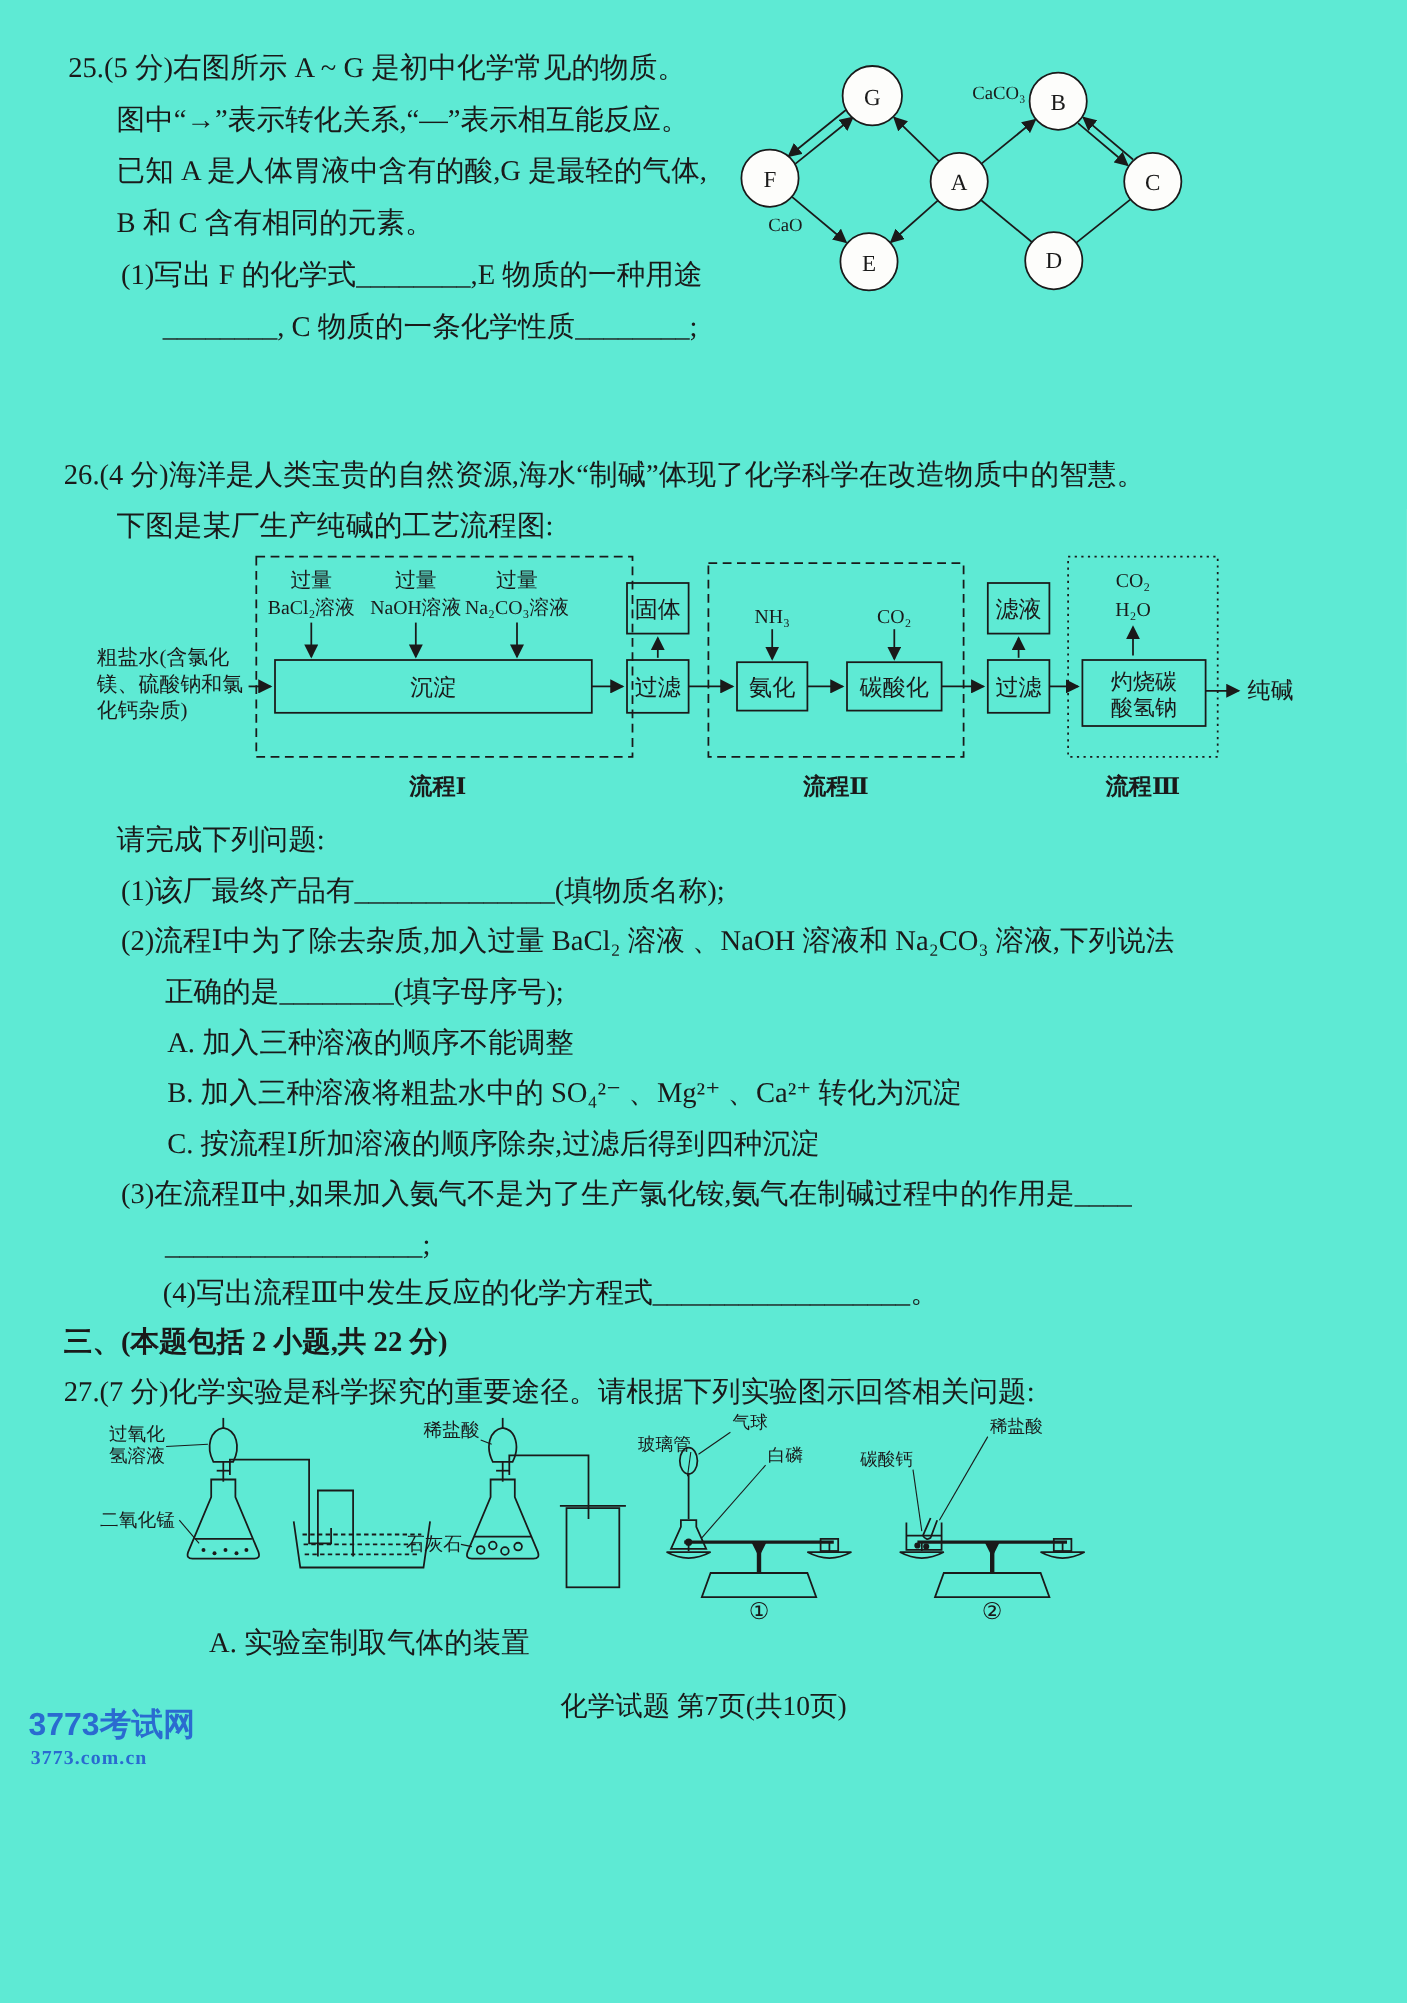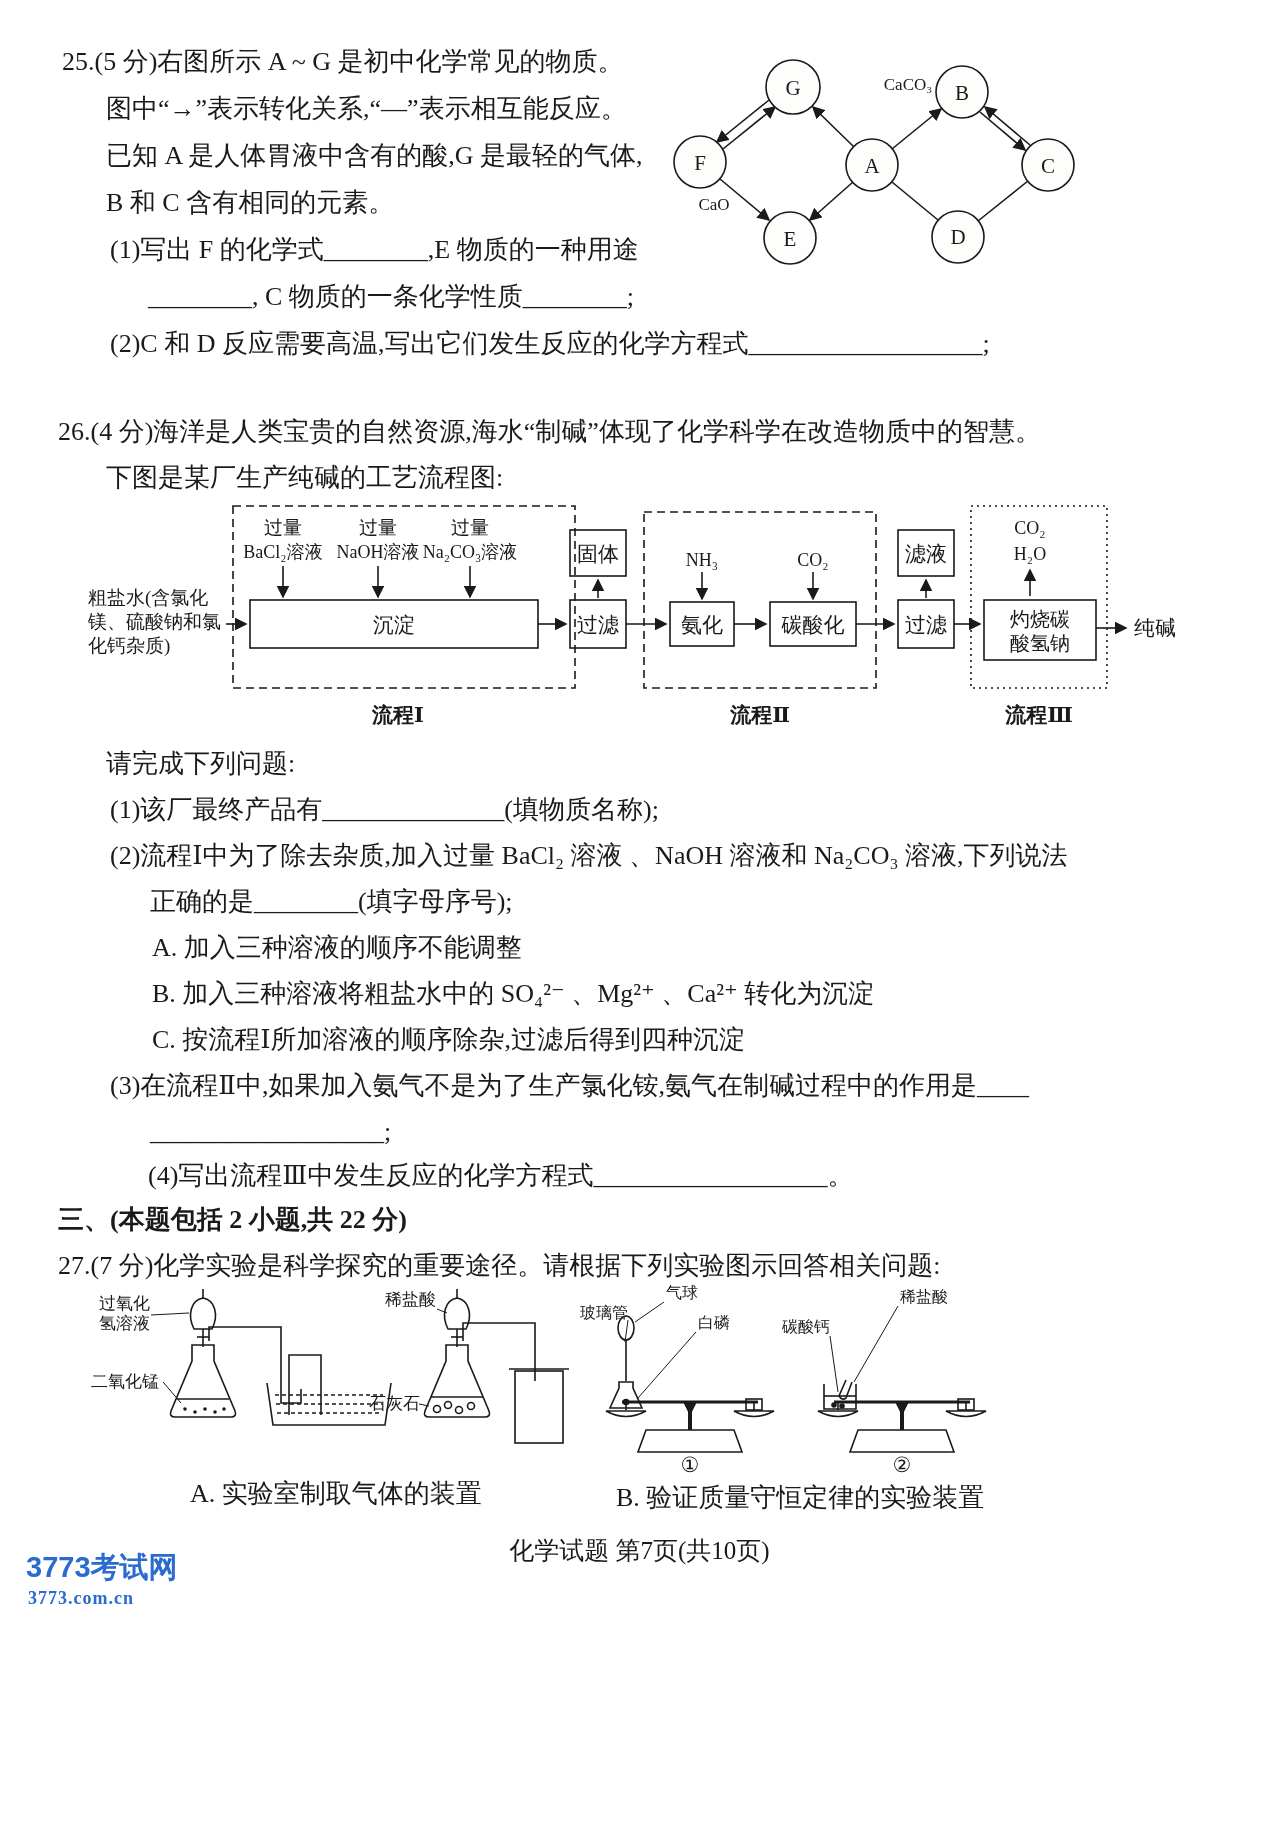--- a/index.html
+++ b/index.html
@@ -1,17 +1,17 @@
 <!DOCTYPE html>
 <html><head>
 <meta charset="utf-8">
 <style>
   html,body{margin:0;padding:0;}
   body{background:#e9e9e9;}
-  .page{position:relative;width:1279px;height:1821px;background:#ffffff;
+  .page{position:relative;width:1279px;height:1821px;background:#5eead4;
         font-family:"Liberation Serif","DejaVu Serif",serif;color:#1a1a1a;overflow:hidden;}
   .t{position:absolute;font-size:26px;line-height:1.25;white-space:nowrap;}
   .bold{font-weight:bold;}
   svg{position:absolute;overflow:visible;}
   svg text{font-family:"Liberation Serif","DejaVu Serif",serif;fill:#1a1a1a;}
   .sh{stroke:#1a1a1a;stroke-width:1.6;fill:none;}
   .thin{stroke:#1a1a1a;stroke-width:1;fill:none;}
   .wm1{position:absolute;font-family:"Liberation Sans","DejaVu Sans",sans-serif;
        font-weight:bold;font-size:29px;color:#2a6bd0;}
   .wm2{position:absolute;font-family:Liberation Serif, serif;
@@ -22,21 +22,20 @@
 <body>
 
 <div class="page">
 
   <div class="t" style="left:62px;top:46px">25.(5 分)右图所示 A ~ G 是初中化学常见的物质。</div>
   <div class="t" style="left:106px;top:93px">图中“→”表示转化关系,“—”表示相互能反应。</div>
   <div class="t" style="left:106px;top:140px">已知 A 是人体胃液中含有的酸,G 是最轻的气体,</div>
   <div class="t" style="left:106px;top:187px">B 和 C 含有相同的元素。</div>
   <div class="t" style="left:110px;top:234px">(1)写出 F 的化学式________,E 物质的一种用途</div>
   <div class="t" style="left:148px;top:281px">________, C 物质的一条化学性质________;</div>
-  <div class="t" style="left:110px;top:328px">(2)C 和 D 反应需要高温,写出它们发生反应的化学方程式__________________;</div>
 
   <svg style="left:650px;top:40px" width="470" height="255" viewBox="0 0 470 255">
     <defs>
       <marker id="ah25" markerWidth="9" markerHeight="8" refX="7" refY="4" orient="auto">
         <path d="M0,0 L8,4 L0,8 Z" fill="#1a1a1a"></path>
       </marker>
     </defs>
     <g class="sh">
       <line x1="73" y1="109" x2="125" y2="67" marker-end="url(#ah25)"></line>
       <line x1="119" y1="60" x2="67" y2="102" marker-end="url(#ah25)"></line>
@@ -277,19 +276,18 @@
     <g class="thin">
       <line x1="50" y1="38" x2="47" y2="60"></line>
       <line x1="86" y1="20" x2="57" y2="40"></line>
       <line x1="118" y1="50" x2="60" y2="116"></line>
       <line x1="320" y1="24" x2="276" y2="100"></line>
       <line x1="252" y1="54" x2="260" y2="110"></line>
     </g>
     <text x="112" y="190" font-size="21" text-anchor="middle">①</text>
     <text x="324" y="190" font-size="21" text-anchor="middle">②</text>
   </svg>
-  <div class="t" style="left:616px;top:1482px">B. 验证质量守恒定律的实验装置</div>
 
   <div class="footer" style="top:1534px">化学试题    第7页(共10页)</div>
   <div class="wm1" style="left:26px;top:1548px">3773考试网</div>
   <div class="wm2" style="left:28px;top:1588px">3773.com.cn</div>
 
 </div>
 
 </body></html>

